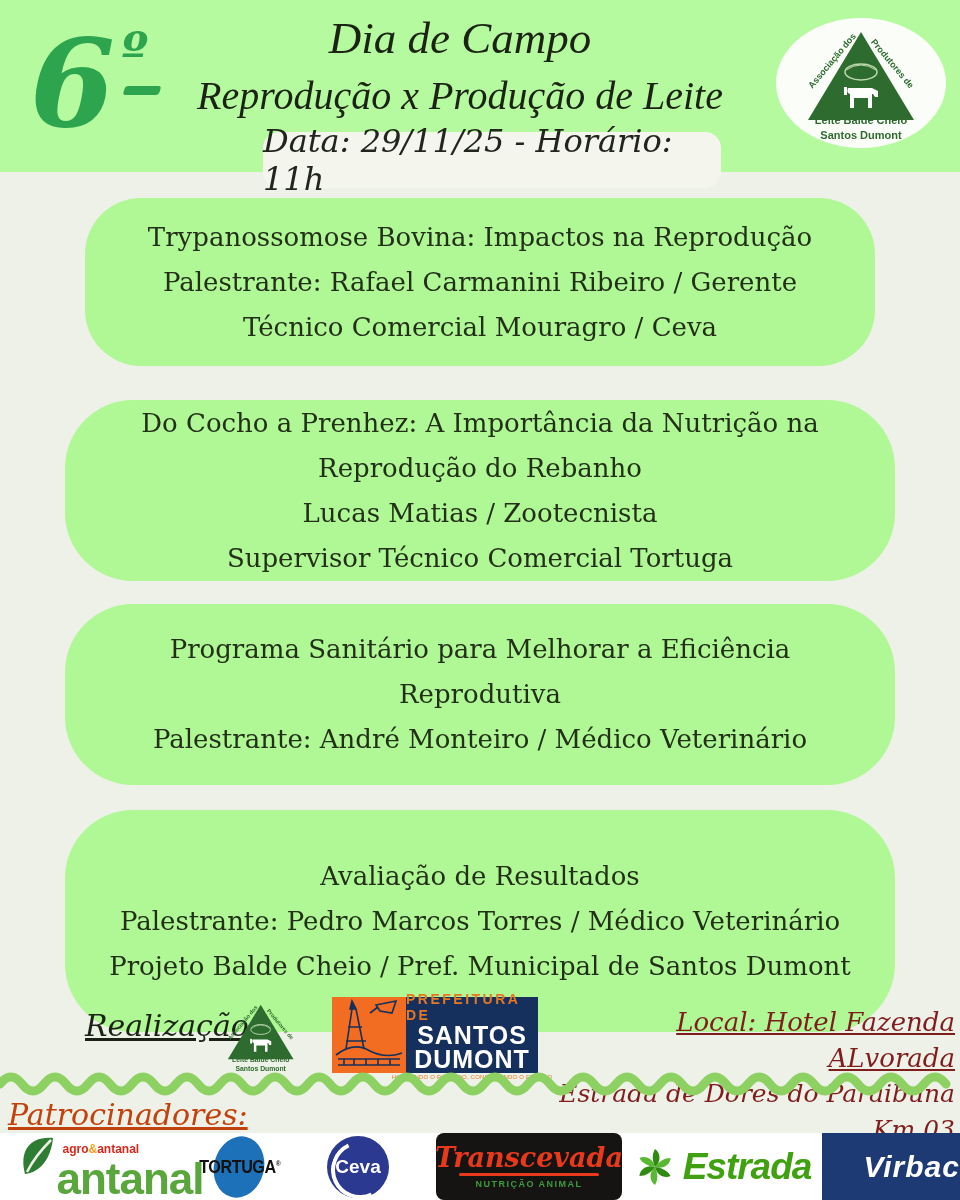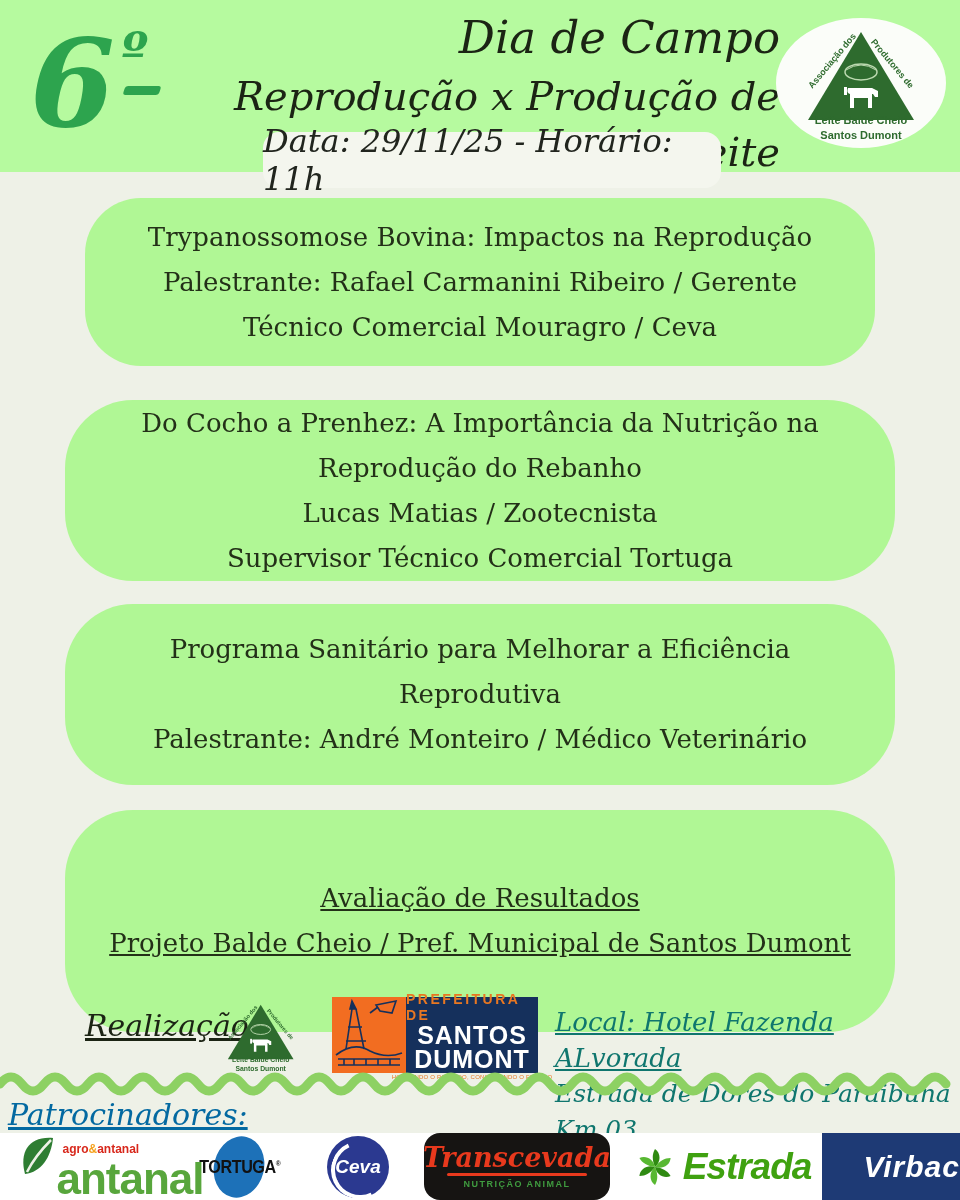--- a/index.html
+++ b/index.html
@@ -9,21 +9,21 @@
 
   
   .band{left:0;top:0;width:960px;height:172px;background:#b6fa9f;}
   .edition{left:30px;top:28px;width:150px;height:130px;}
   .edition .six{font-size:122px;font-weight:bold;font-style:italic;color:#2da44e;
                 line-height:110px;letter-spacing:-4px;}
   .edition .ord{font-size:52px;font-weight:bold;font-style:italic;color:#2da44e;
                 position:absolute;left:92px;top:-8px;}
   .edition .ord-dash{position:absolute;left:94px;top:58px;width:36px;height:9px;
                 background:#2da44e;border-radius:3px;transform:skewX(-18deg);}
-  .title-wrap{left:140px;top:8px;width:640px;text-align:right;font-style:italic;color:#1b2414;}
+  .title-wrap{left:140px;top:8px;width:640px;text-align:center;font-style:italic;color:#1b2414;font-family:Liberation Serif, serif;}
   .title-1{font-size:45px;line-height:60px;}
   .title-2{font-size:40px;line-height:56px;}
   .date-pill{left:263px;top:132px;width:458px;height:56px;background:#f4f6ee;
              border-radius:16px;display:flex;align-items:center;justify-content:center;
              font-style:italic;font-size:32px;color:#21251e;}
 
   
   .assoc{width:170px;height:130px;}
   .assoc-big{left:776px;top:18px;}
   .assoc-big .oval{position:absolute;left:0;top:0;width:170px;height:130px;background:#fbfdf9;
@@ -41,40 +41,40 @@
   .assoc .cap1{top:96px;}
   .assoc .cap2{top:111px;}
 
   
   .session{background:#b0f795;display:flex;flex-direction:column;align-items:center;
            justify-content:center;text-align:center;font-size:26px;line-height:45px;
            color:#233018;padding:13px 24px;box-sizing:border-box;}
   .s1{left:85px;top:198px;width:790px;height:168px;border-radius:56px;}
   .s2{left:65px;top:400px;width:830px;height:181px;border-radius:68px;}
   .s3{left:65px;top:604px;width:830px;height:181px;border-radius:68px;}
-  .s4{left:65px;top:810px;width:830px;height:222px;border-radius:68px;text-decoration:underline;}
+  .s4{left:65px;top:810px;width:830px;height:222px;border-radius:68px;}
 
   
   .realiza{left:85px;top:1008px;font-size:30px;font-style:italic;
            text-decoration:underline;color:#1b2414;}
   .prefeitura{left:332px;top:997px;width:206px;height:76px;display:flex;}
   .pref-left{width:74px;height:76px;background:#f26d21;position:relative;overflow:hidden;}
   .pref-right{width:132px;height:76px;background:#15305c;display:flex;flex-direction:column;
               align-items:center;justify-content:center;font-family:"Liberation Sans",sans-serif;}
   .pref-top{font-size:14px;letter-spacing:2.5px;color:#e87722;font-weight:bold;}
   .pref-name{font-size:25px;font-weight:800;color:#ffffff;line-height:24px;letter-spacing:1px;}
   .pref-slogan{font-size:6px;color:#e87722;margin-top:3px;letter-spacing:0.2px;white-space:nowrap;}
-  .location{left:555px;top:1004px;width:400px;text-align:left;color:#0f766e;}
+  .location{left:555px;top:1004px;width:400px;text-align:right;color:#7f1d1d;}
   .loc-1{font-size:26px;font-style:italic;text-decoration:underline;line-height:36px;}
   .loc-2{font-size:25px;font-style:italic;line-height:36px;}
 
   
   .wave{left:0;top:1066px;width:960px;height:32px;}
   .patroc{left:8px;top:1097px;font-size:30px;font-style:italic;
-          text-decoration:underline;color:#0369a1;}
+          text-decoration:underline;color:#c2410c;}
   .strip{left:0;top:1133px;width:960px;height:67px;background:#ffffff;}
 
   .sp{position:absolute;top:0;height:67px;display:flex;align-items:center;justify-content:center;}
   .sans{font-family:"Liberation Sans",sans-serif;}
 
   
   .sp-pantanal{left:10px;width:165px;}
   .pant-inner{position:relative;width:160px;height:58px;}
   .pant-top{position:absolute;left:50px;top:4px;font-size:12px;font-weight:bold;color:#d8281c;}
   .pant-amp{color:#f5a11c;}
@@ -90,24 +90,24 @@
              transform:scaleX(0.85);letter-spacing:-0.5px;}
   .tort-reg{font-size:8px;vertical-align:super;}
 
   
   .sp-ceva{left:320px;width:76px;}
   .ceva-circle{position:relative;width:62px;height:62px;background:#2b3990;border-radius:50%;
                display:flex;align-items:center;justify-content:center;}
   .ceva-arc{position:absolute;left:4px;top:5px;width:50px;height:50px;border:4px solid transparent;
             border-left-color:#fff;border-bottom-color:#fff;border-radius:50%;
             transform:rotate(20deg);}
-  .ceva-text{font-size:19px;color:#fff;font-weight:bold;font-style:italic;}
-
-  
-  .sp-transcevada{left:424px;width:186px;background:#161412;border-radius:16px;
+  .ceva-text{font-size:19px;color:#fff;font-weight:bold;}
+
+  
+  .sp-transcevada{left:436px;width:186px;background:#161412;border-radius:8px;
                   flex-direction:column;}
   .trans-name{font-size:27px;font-weight:bold;font-style:italic;color:#e8391d;line-height:28px;}
   .trans-bar{width:140px;height:3px;background:#e8391d;margin:1px 0 3px 0;border-radius:2px;}
   .trans-sub{font-size:9px;font-weight:bold;color:#3f9b3f;letter-spacing:1.5px;}
 
   
   .sp-sicredi{left:626px;width:192px;}
   .sic-text{font-size:37px;font-weight:bold;font-style:italic;color:#3fa110;margin-left:6px;
             letter-spacing:-1px;}
 
@@ -163,20 +163,21 @@
   <div>Supervisor Técnico Comercial Tortuga</div>
 </div>
 
 <div class="abs session s3">
   <div>Programa Sanitário para Melhorar a Eficiência Reprodutiva</div>
   <div>Palestrante: André Monteiro / Médico Veterinário</div>
 </div>
 
 <div class="abs session s4">
   <div>Avaliação de Resultados</div>
+  <div>Palestrante: Pedro Marcos Torres / Médico Veterinário</div>
   <div>Projeto Balde Cheio / Pref. Municipal de Santos Dumont</div>
 </div>
 
 <div class="abs realiza">Realização:</div>
 
 <div class="abs assoc assoc-small">
   <svg class="tri" width="110" height="92" viewBox="0 0 110 92">
     <polygon points="55,2 108,90 2,90" fill="#2e6b2e"></polygon>
     <ellipse cx="55" cy="42" rx="16" ry="8" fill="none" stroke="#bcd9b0" stroke-width="1.5"></ellipse>
     <path d="M40 40 q15 -10 30 0" fill="none" stroke="#bcd9b0" stroke-width="1"></path>

